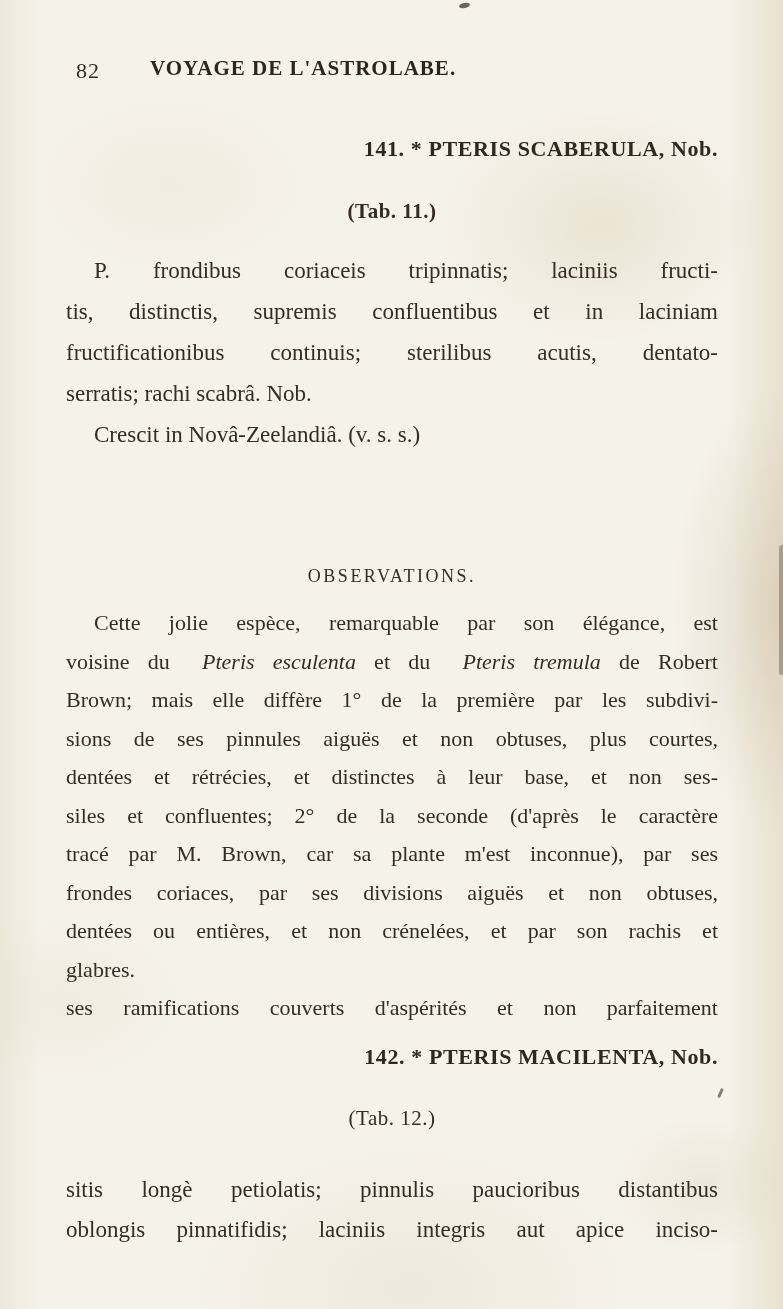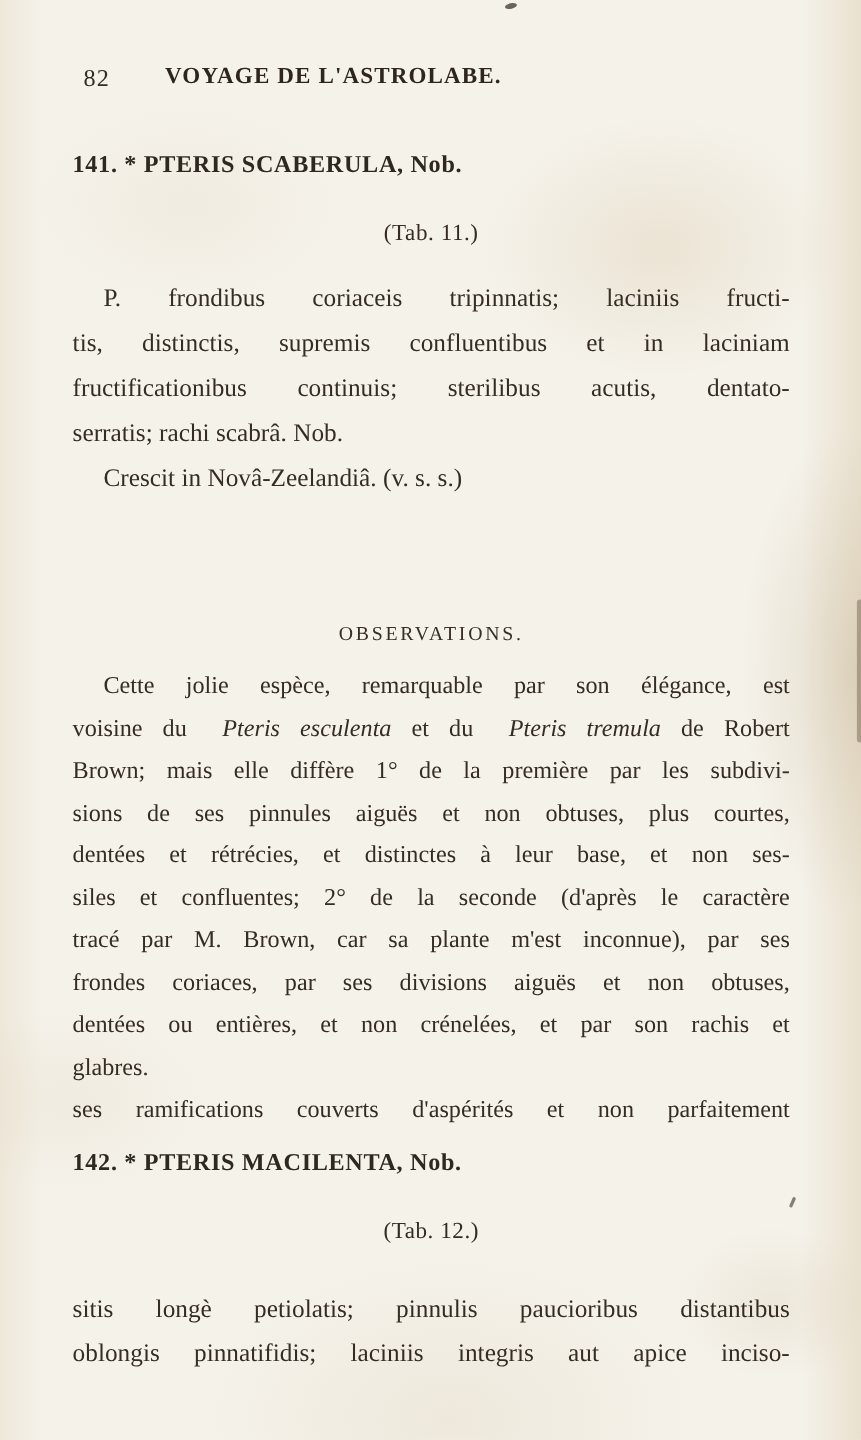--- a/index.html
+++ b/index.html
@@ -36,33 +36,33 @@
   }
   .running-title {
     position: absolute; left: 150px; top: 0;
     font-size: 21px; font-weight: bold; letter-spacing: 1px;
     color: #2e261e;
   }
 
   
   .species-heading {
     position: absolute; left: 66px; width: 652px; margin: 0;
-    text-align: left;
+    text-align: right;
     font-size: 22px; font-weight: bold; letter-spacing: 0.6px;
     color: #2f2820;
   }
   #heading-141 { top: 136px; }
   #heading-142 { top: 1044px; }
 
   .tab-ref {
     position: absolute; left: 66px; width: 652px;
     text-align: center;
     font-size: 21px; letter-spacing: 0.5px;
   }
-  #tab-ref-11 { top: 199px; }
+  #tab-ref-11 { top: 199px; font-weight: bold; }
   #tab-ref-12 { top: 1106px; }
 
   .obs-heading {
     position: absolute; top: 566px; left: 66px; width: 652px; margin: 0;
     text-align: center;
     font-size: 18px; font-weight: normal; letter-spacing: 2.5px;
     color: #372e25;
   }
 
   

